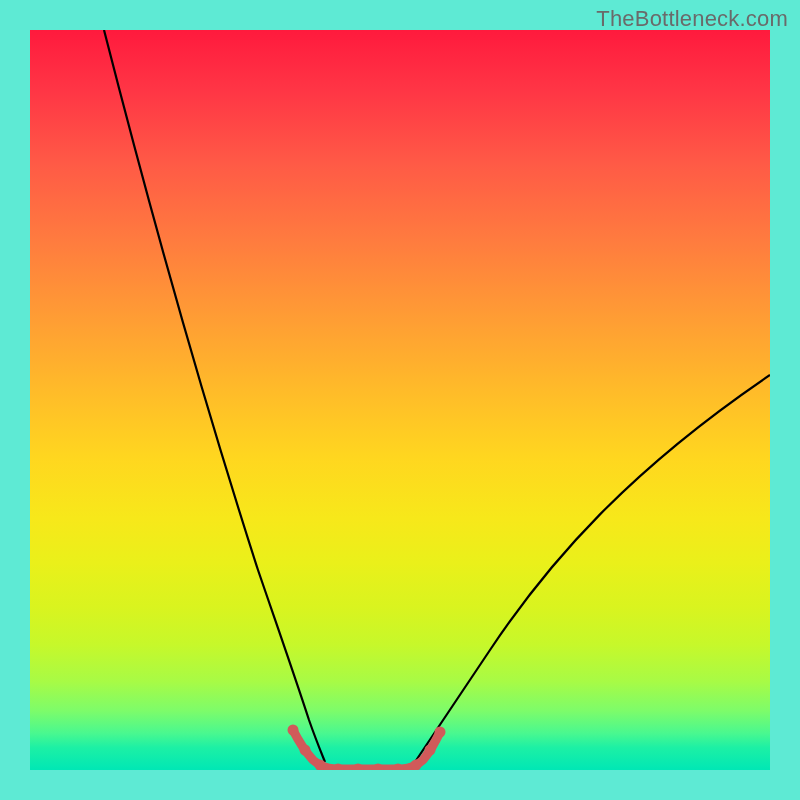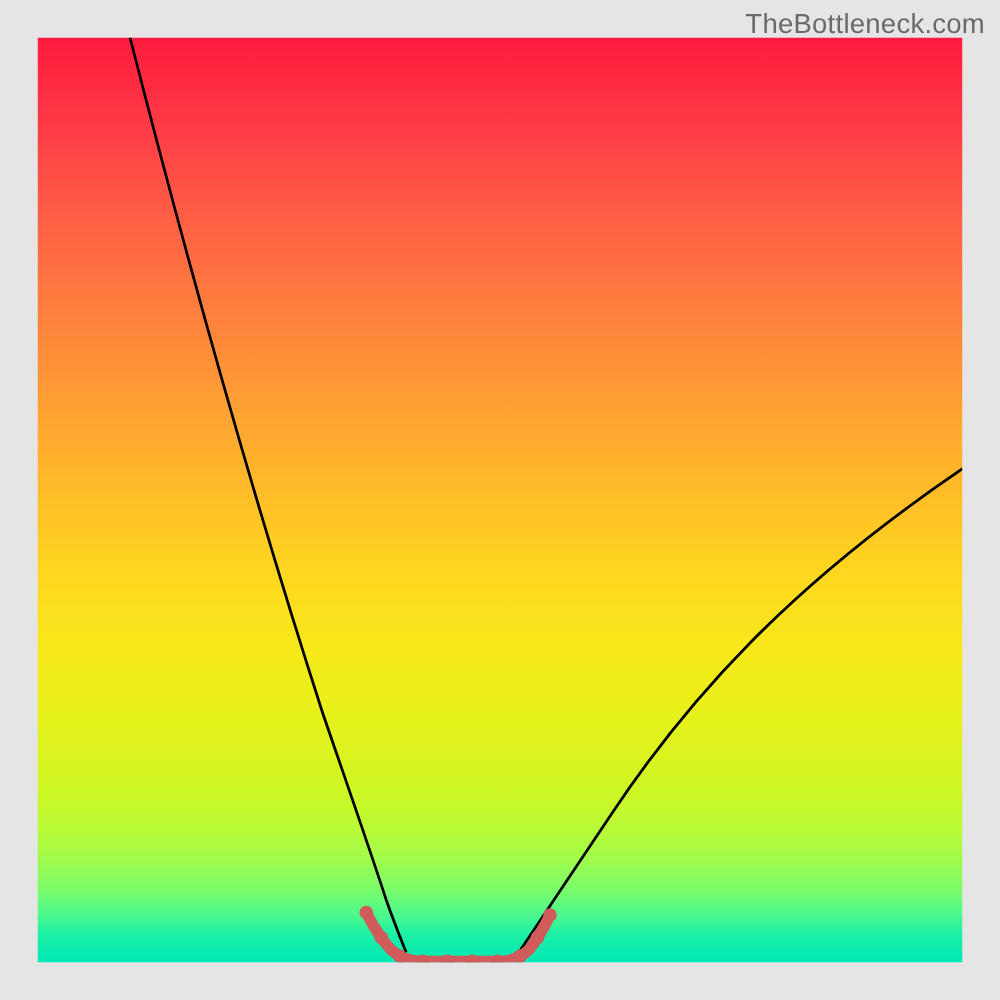--- a/index.html
+++ b/index.html
@@ -10,21 +10,21 @@
     background: #000;
     overflow: hidden;
     font-family: Arial, Helvetica, sans-serif;
   }
   .frame {
     position: absolute;
     top: 0;
     left: 0;
     width: 800px;
     height: 800px;
-    background: #e5e5e5;
+    background: #5eead4;
   }
   .plot {
     position: absolute;
     top: 30px;
     left: 30px;
     width: 740px;
     height: 740px;
     overflow: hidden;
   }
   .gradient {

